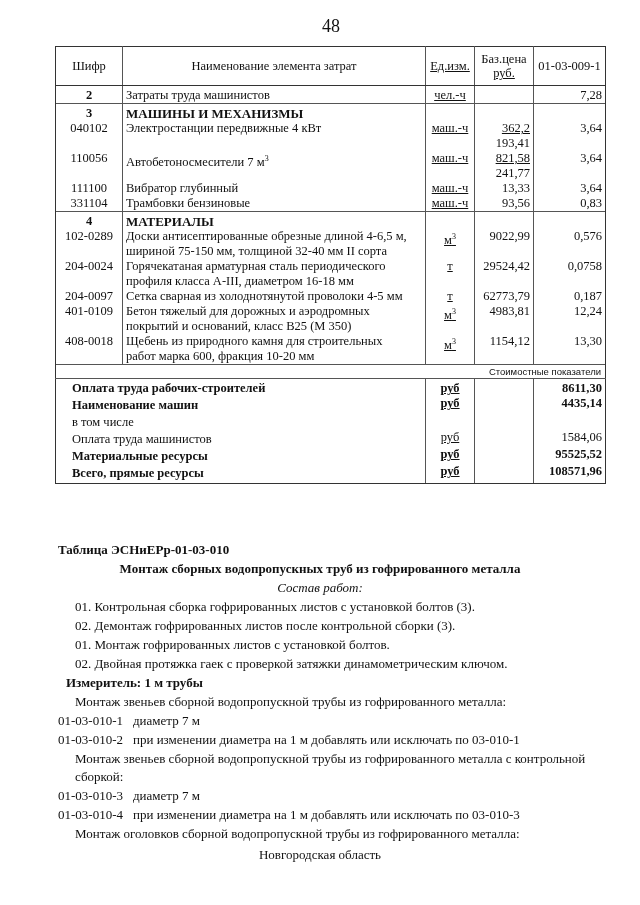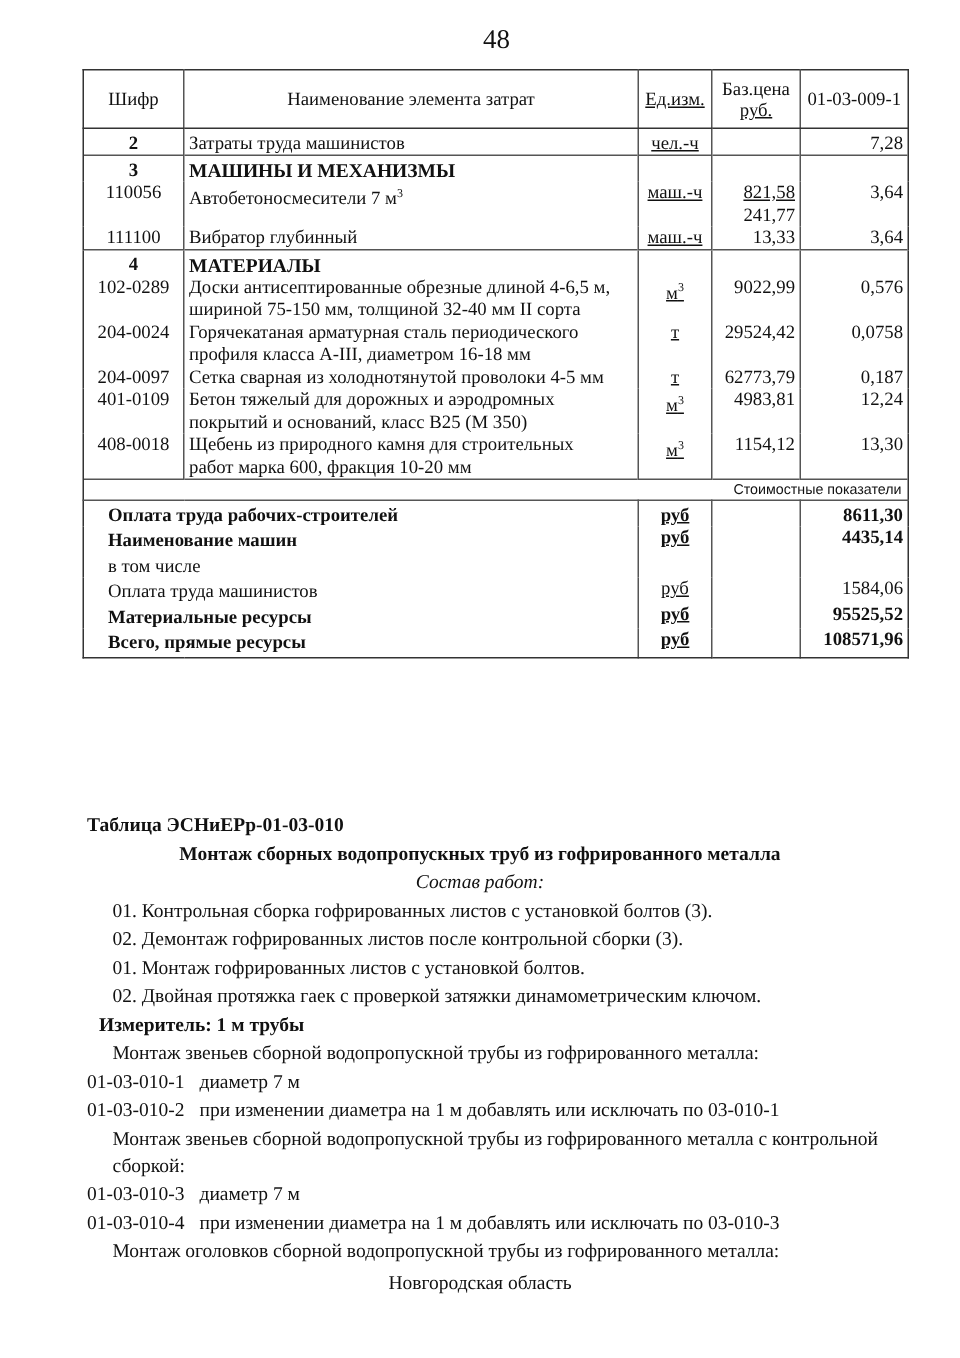--- a/index.html
+++ b/index.html
@@ -52,32 +52,46 @@
     <td class="c5">7,28</td>
   </tr>
   <tr class="sep pad">
     <td class="c1 bold">3</td>
     <td class="c2 bold" style="font-size:13px">МАШИНЫ И МЕХАНИЗМЫ</td>
     <td class="c3"></td>
         <td class="c4"></td>
         <td class="c5"></td>
   </tr>
   <tr>
+    <td class="c1">040102</td>
+    <td class="c2">Электростанции передвижные 4 кВт</td>
+    <td class="c3">маш.-ч</td>
+    <td class="c4"><span class="ul">362,2</span><br><span>193,41</span></td>
+    <td class="c5">3,64</td>
+  </tr>
+  <tr>
     <td class="c1">110056</td>
     <td class="c2"><span>Автобетоносмесители 7 м</span><sup style="font-size:8px">3</sup></td>
     <td class="c3">маш.-ч</td>
     <td class="c4"><span class="ul">821,58</span><br><span>241,77</span></td>
     <td class="c5">3,64</td>
   </tr>
   <tr>
     <td class="c1">111100</td>
     <td class="c2">Вибратор глубинный</td>
     <td class="c3">маш.-ч</td>
     <td class="c4">13,33</td>
     <td class="c5">3,64</td>
+  </tr>
+  <tr>
+    <td class="c1">331104</td>
+    <td class="c2">Трамбовки бензиновые</td>
+    <td class="c3">маш.-ч</td>
+    <td class="c4">93,56</td>
+    <td class="c5">0,83</td>
   </tr>
   <tr class="sep pad">
     <td class="c1 bold">4</td>
     <td class="c2 bold" style="font-size:13px">МАТЕРИАЛЫ</td>
     <td class="c3"></td>
         <td class="c4"></td>
         <td class="c5"></td>
   </tr>
   <tr>
     <td class="c1">102-0289</td>

